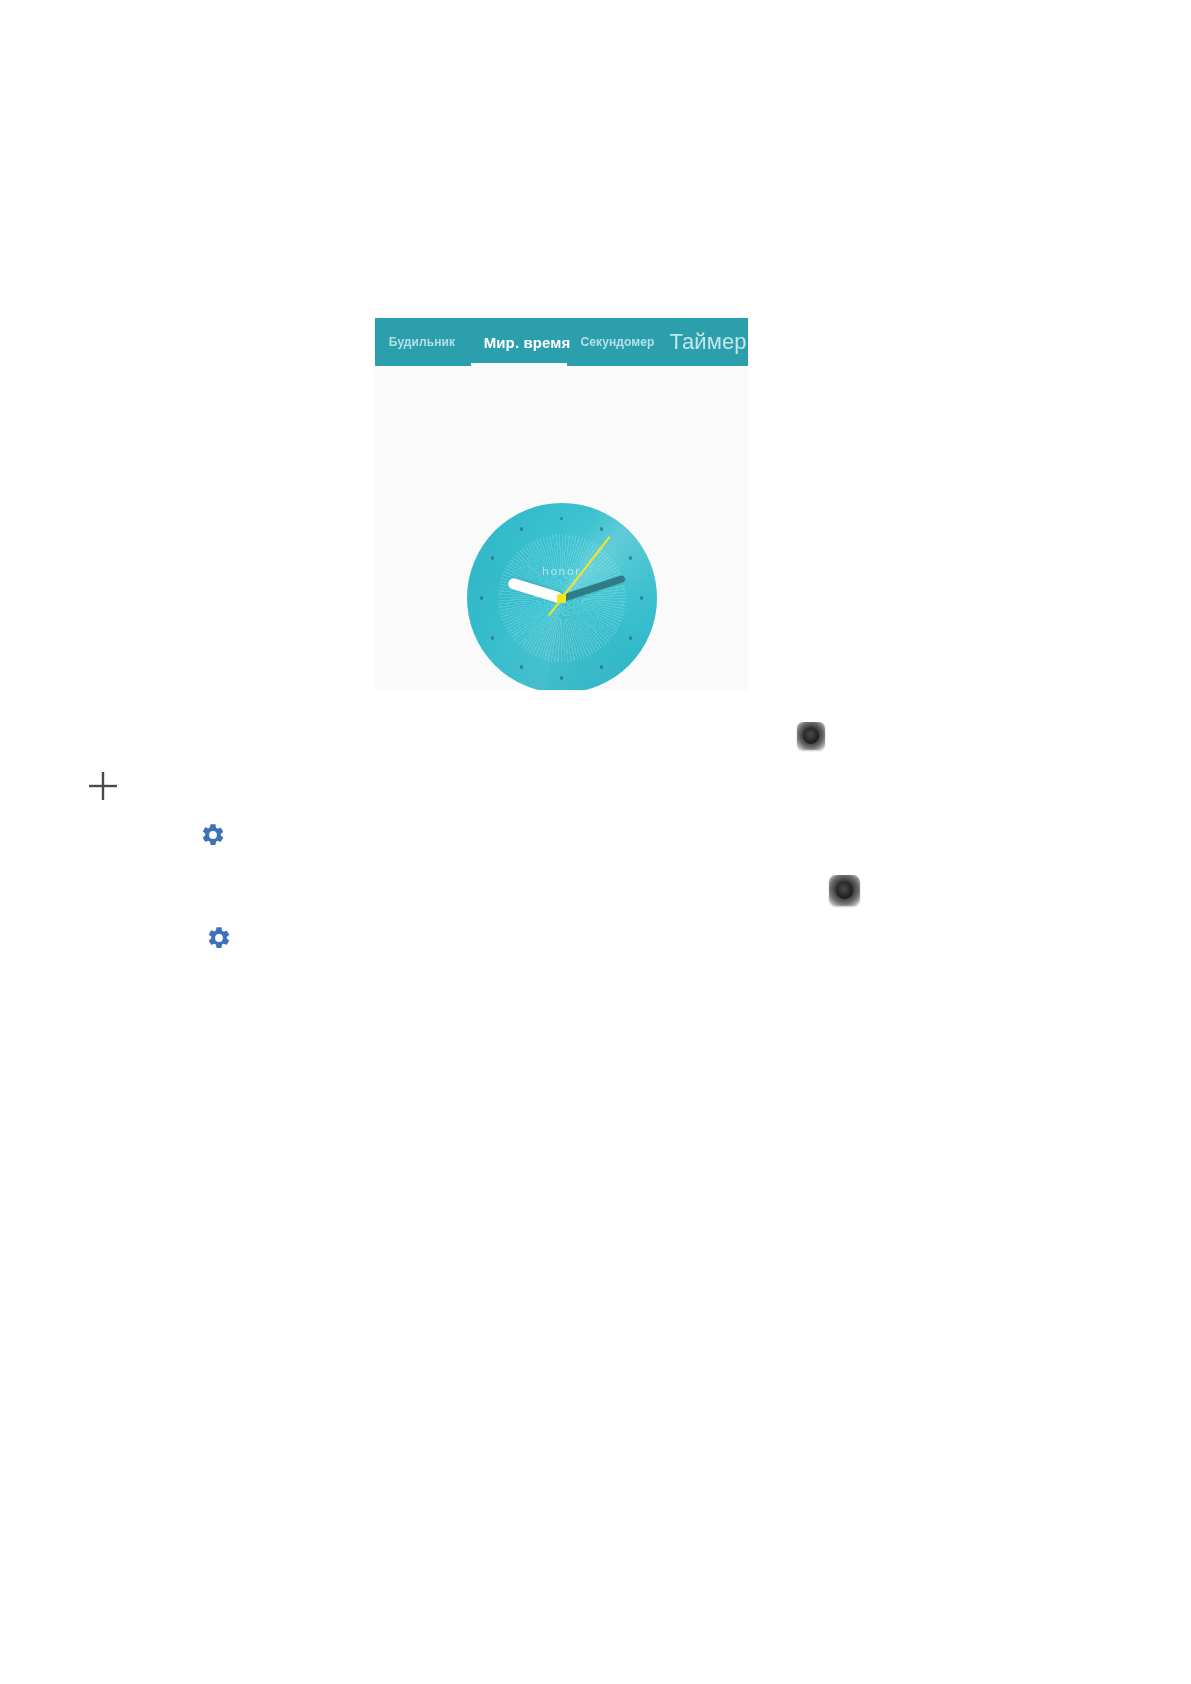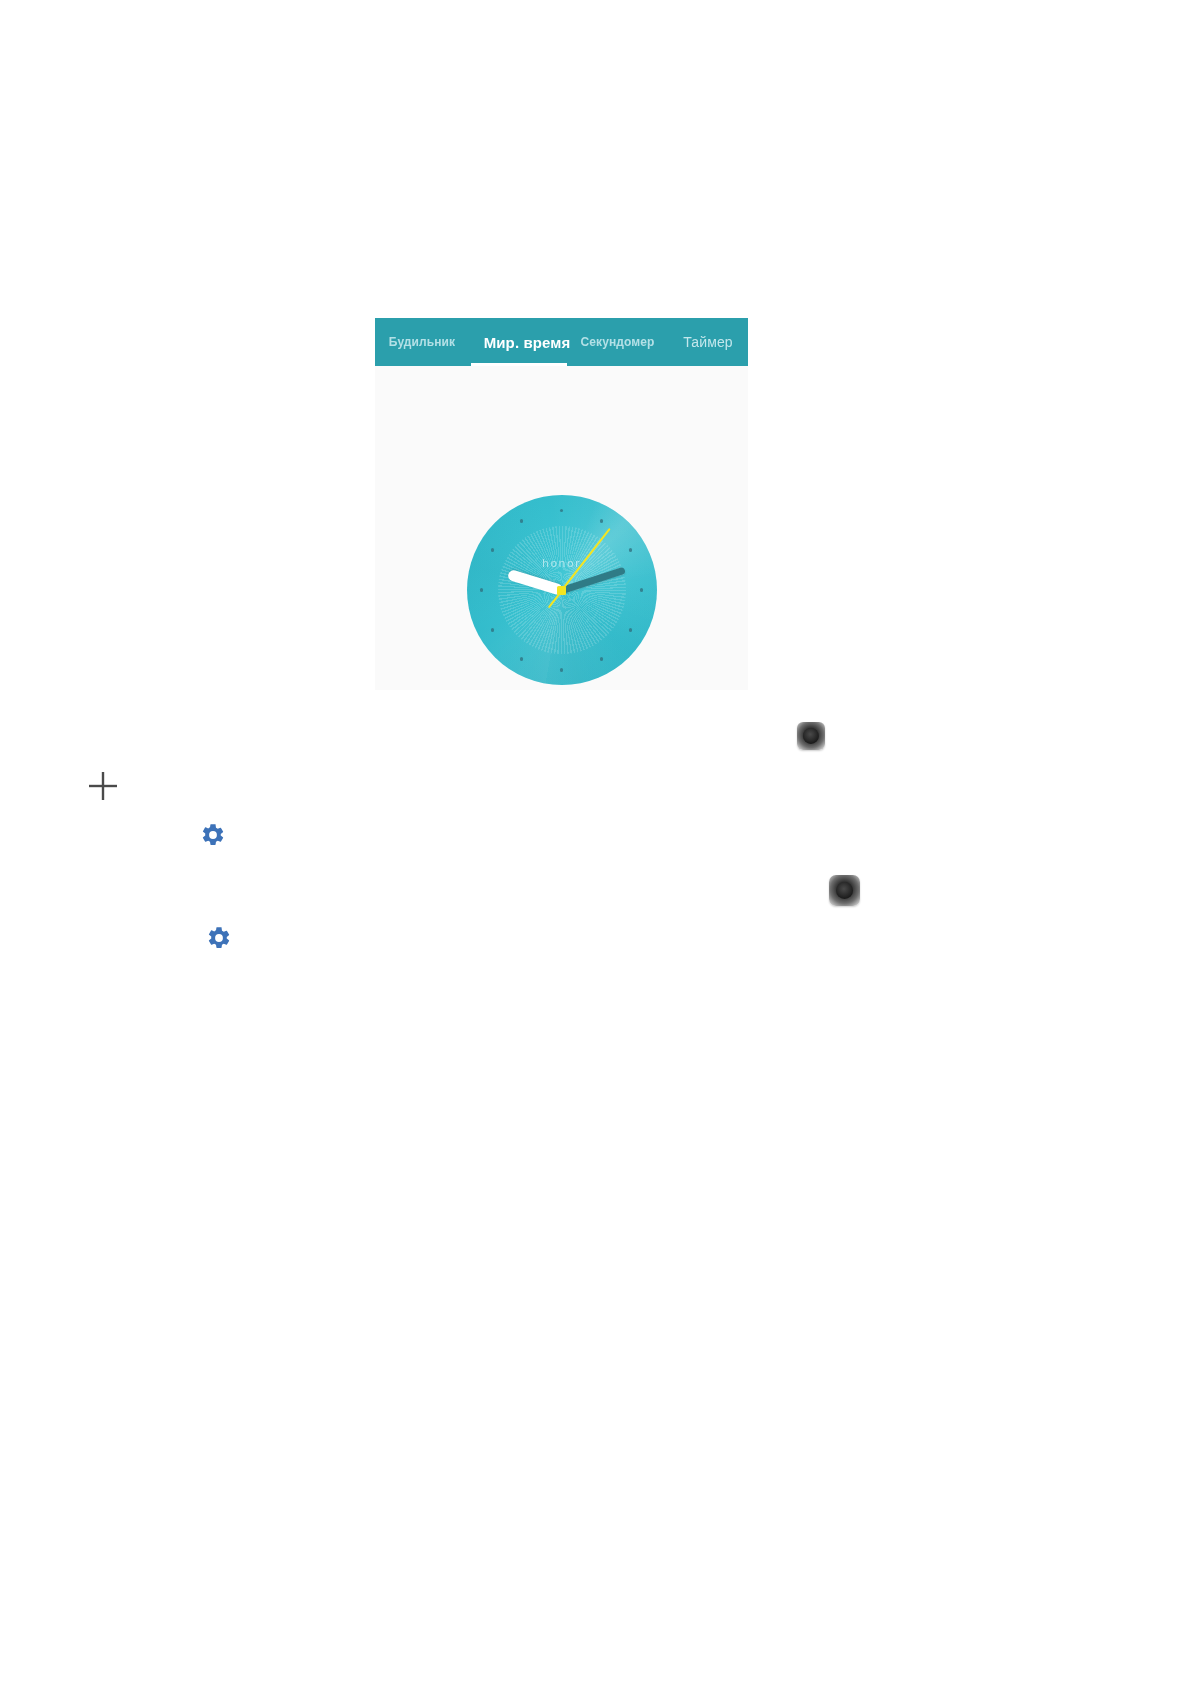--- a/index.html
+++ b/index.html
@@ -58,21 +58,21 @@
     font-weight: 700;
   }
   .tab.active .tab-label {
     color: #ffffff;
     font-size: 15px;
     font-weight: 700;
     margin-left: 16px;
   }
   .tab.large .tab-label {
     color: #c3e7ec;
-    font-size: 14px;
+    font-size: 22px;
     font-weight: 400;
   }
   .tab.active::after {
     content: "";
     position: absolute;
     left: 0;
     right: 0;
     bottom: 0;
     height: 3px;
     background: #ffffff;
@@ -85,21 +85,21 @@
   
   #clock-body {
     position: relative;
     height: 324px;
     background: #fafafa;
   }
 
   #clock-face-wrap {
     position: absolute;
     left: 50%;
-    top: 129px;
+    top: 137px;
     transform: translateX(-50%);
     width: 190px;
     height: 190px;
   }
   #clock-face {
     position: absolute;
     inset: 0;
     border-radius: 50%;
     background:
       radial-gradient(circle at 52% 44%, #3fc6d4 0%, #36bfce 48%, #2fb7c8 100%);

